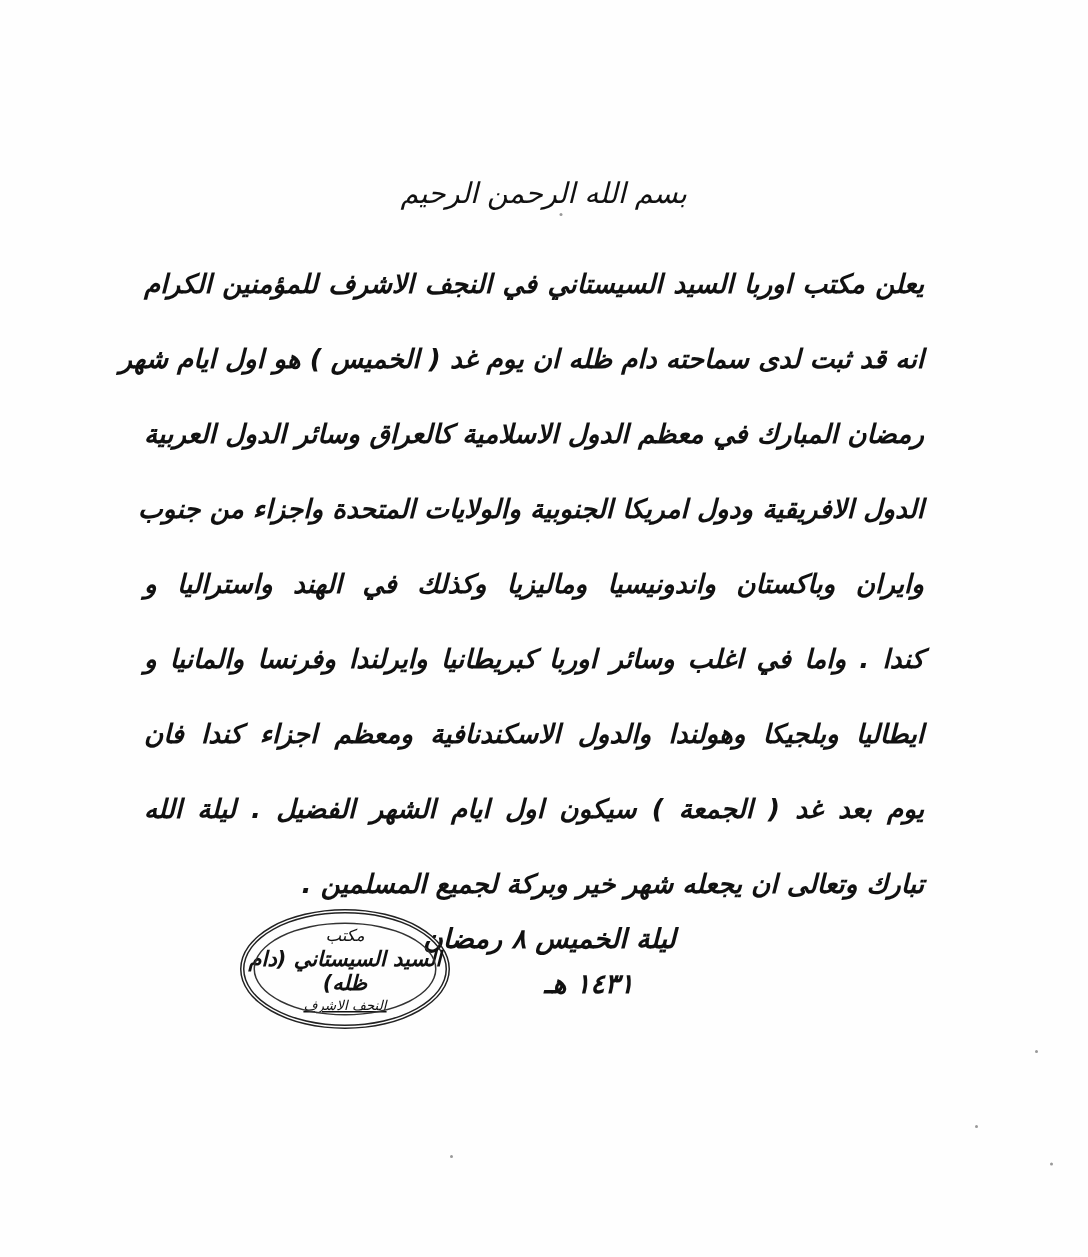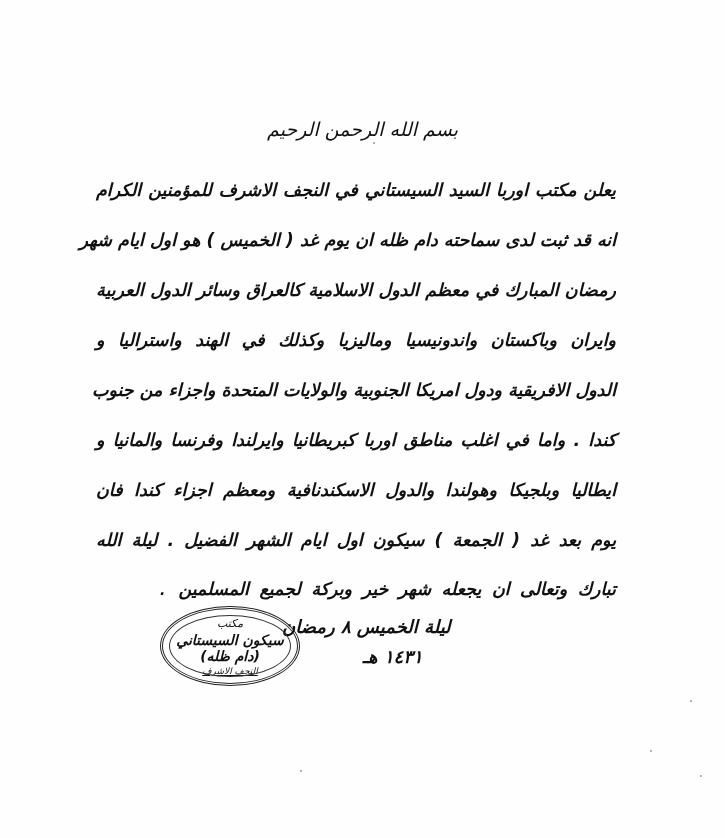--- a/index.html
+++ b/index.html
@@ -15,21 +15,21 @@
     }
     .body-text {
       position: absolute; top: 165px; left: 96px; width: 520px;
       direction: rtl; text-align: right;
     }
     .line {
       display: block; height: 50px; line-height: 50px; white-space: nowrap;
       font-size: 17.5px; font-style: italic; font-weight: bold;
       text-align: justify; text-align-last: justify;
     }
-    .line.short { text-align-last: right; font-family: Liberation Mono, monospace; }
+    .line.short { text-align-last: right; }
     .date-block {
       position: absolute; top: 612px; left: 282px; direction: rtl; text-align: right;
       font-style: italic; font-weight: bold; font-size: 18px; line-height: 30px;
     }
     .date-block .year { display: block; padding-right: 28px; }
     .stamp {
       position: absolute; left: 160px; top: 606px; width: 140px; height: 80px;
       border: 3px double #222; border-radius: 50%; box-sizing: border-box;
       direction: rtl; text-align: center; font-style: italic;
     }
@@ -46,36 +46,36 @@
 <body>
 
 <div class="page">
 
   <div class="basmala">بسم الله الرحمن الرحيم</div>
 
   <div class="body-text">
     <span class="line">يعلن مكتب اوربا السيد السيستاني في النجف الاشرف للمؤمنين الكرام</span>
     <span class="line">انه قد ثبت لدى سماحته دام ظله ان يوم غد ( الخميس ) هو اول ايام شهر</span>
     <span class="line">رمضان المبارك في معظم الدول الاسلامية كالعراق وسائر الدول العربية</span>
+    <span class="line">الدول الافريقية ودول امريكا الجنوبية والولايات المتحدة واجزاء من جنوب</span>
     <span class="line">وايران وباكستان واندونيسيا وماليزيا وكذلك في الهند واستراليا و</span>
-    <span class="line">الدول الافريقية ودول امريكا الجنوبية والولايات المتحدة واجزاء من جنوب</span>
-    <span class="line">كندا . واما في اغلب مناطق اوربا كبريطانيا وايرلندا وفرنسا والمانيا و</span>
+    <span class="line">كندا . واما في اغلب وسائر اوربا كبريطانيا وايرلندا وفرنسا والمانيا و</span>
     <span class="line">ايطاليا وبلجيكا وهولندا والدول الاسكندنافية ومعظم اجزاء كندا فان</span>
     <span class="line">يوم بعد غد ( الجمعة ) سيكون اول ايام الشهر الفضيل . ليلة الله</span>
     <span class="line short">تبارك وتعالى ان يجعله شهر خير وبركة لجميع المسلمين .</span>
   </div>
 
   <div class="date-block">
     <span>ليلة الخميس ٨ رمضان</span>
     <span class="year">١٤٣١ هـ</span>
   </div>
 
   <div class="stamp">
     <span class="s1">مكتب</span>
-    <span class="s2">سيكون السيستاني (دام ظله)</span>
+    <span class="s2">السيد السيستاني (دام ظله)</span>
     <span class="s3">النجف الاشرف</span>
   </div>
 
   <span class="speck" style="left:373px;top:142px"></span>
   <span class="speck" style="left:690px;top:700px"></span>
   <span class="speck" style="left:650px;top:750px"></span>
   <span class="speck" style="left:700px;top:775px"></span>
   <span class="speck" style="left:300px;top:770px"></span>
 </div>
 

